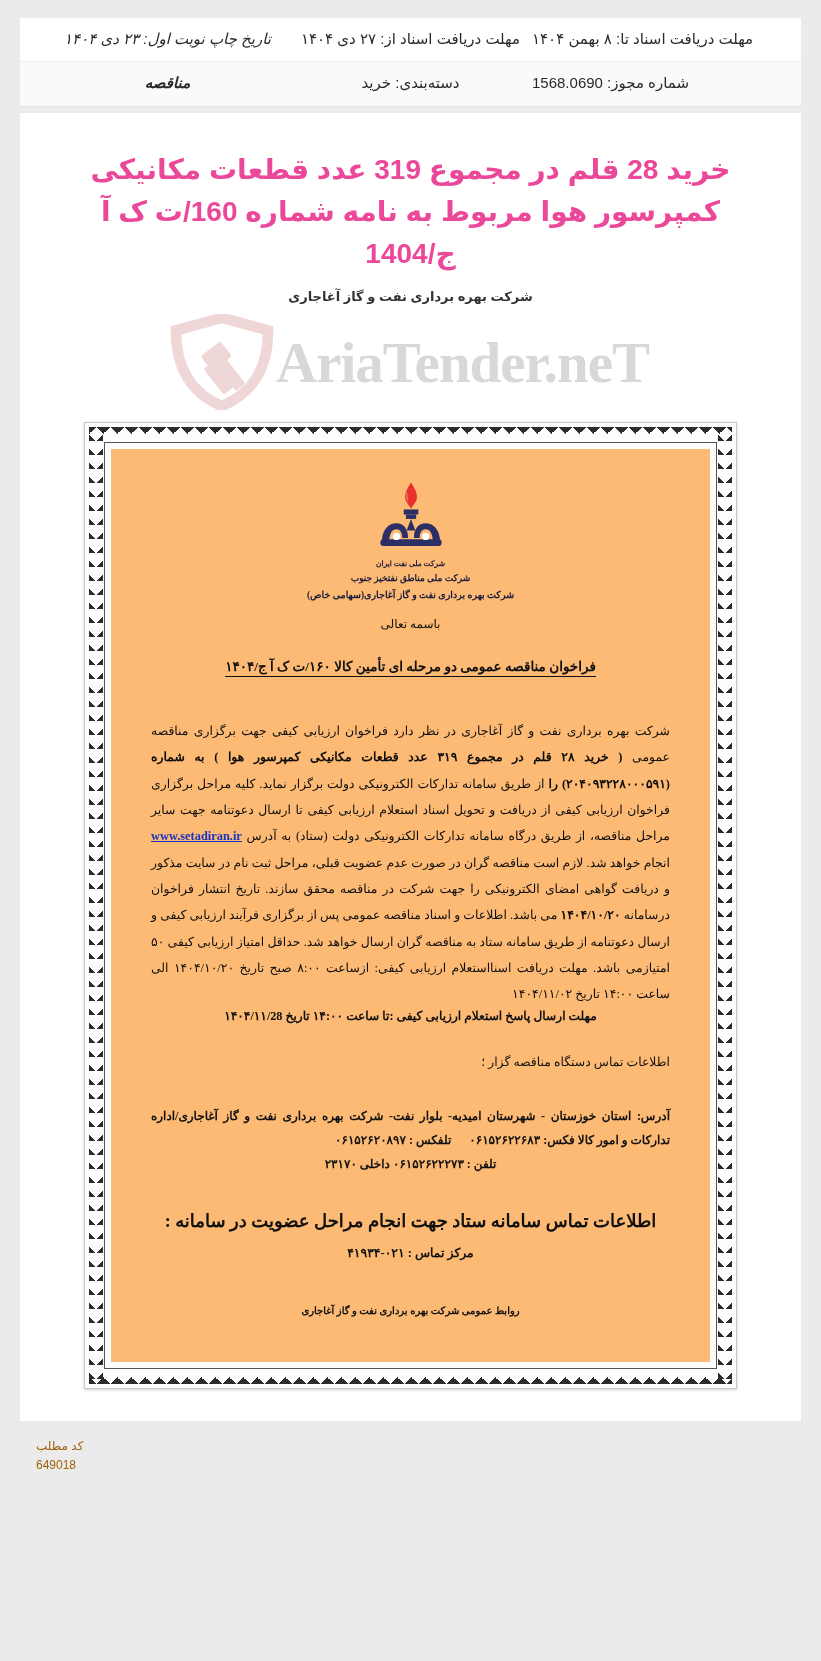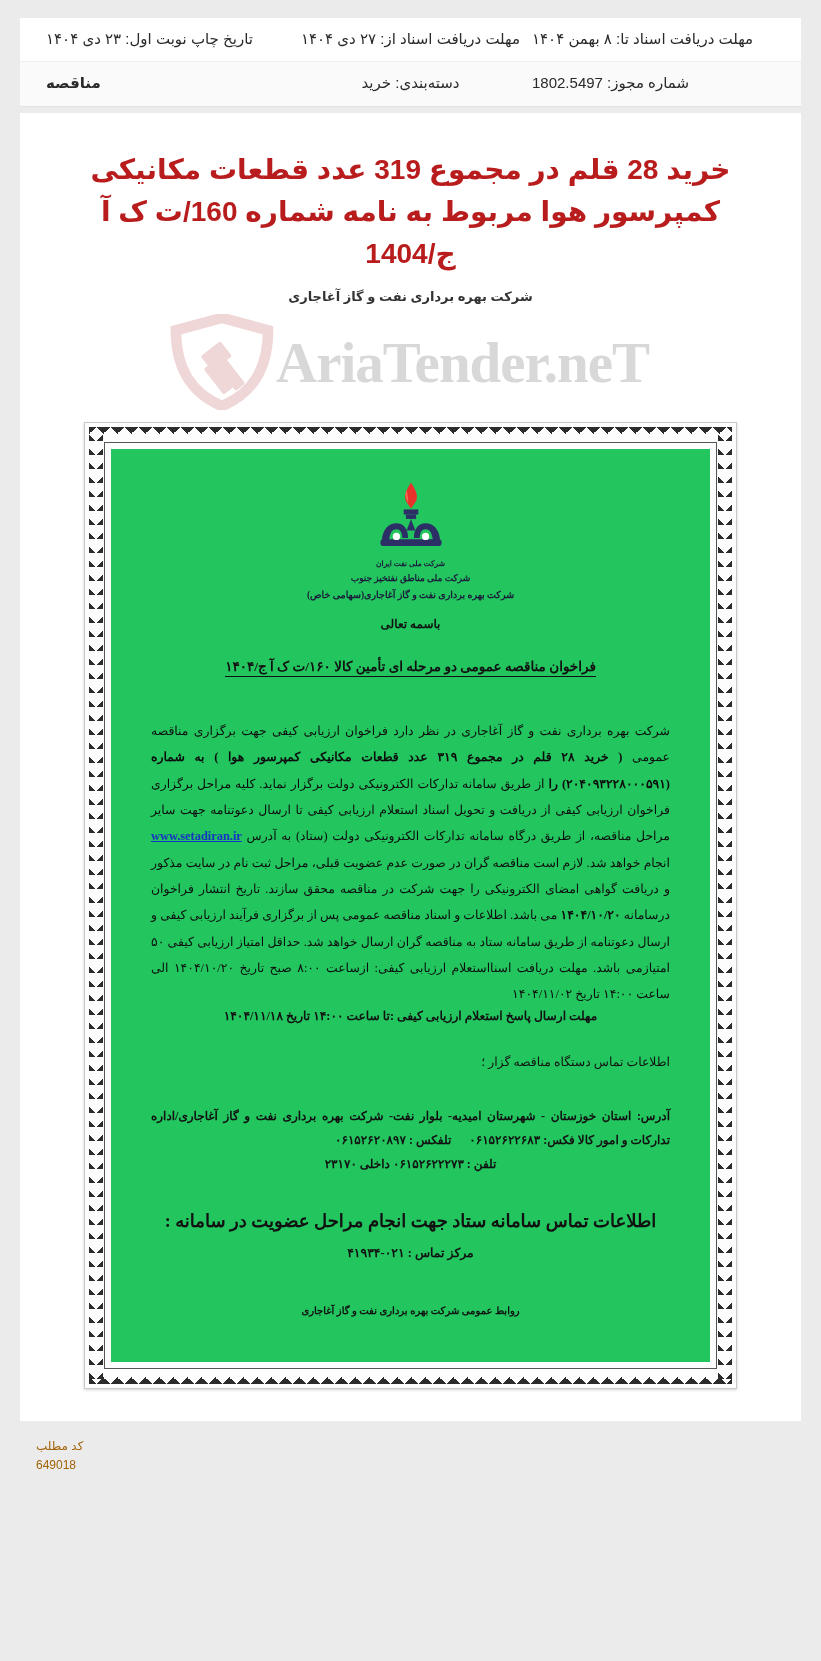--- a/index.html
+++ b/index.html
@@ -34,38 +34,38 @@
   .meta-row.r1 { background: #ffffff; padding: 12px 26px 13px; }
   .meta-row.r2 { background: #fafafa; padding: 12px 26px 14px; border-top: 1px solid #efefef; }
   .meta-cell {
     flex: 1 1 0;
     text-align: center;
     font-size: 15px;
     color: #2a2a2a;
     white-space: nowrap;
     direction: rtl;
   }
-  .meta-cell.first { text-align: left; }
+  .meta-cell.first { text-align: center; font-style: italic; }
   .meta-cell.last  { text-align: left; }
   .meta-cell.bold  { font-weight: bold; }
 
   
   .main-card {
     background: #ffffff;
     margin: 6px 20px 0;
     padding: 30px 34px 14px;
     position: relative;
     overflow: hidden;
   }
 
   .title {
     font-size: 28px;
     line-height: 1.5;
     font-weight: bold;
-    color: #b91c1c;
+    color: #ec4899;
     text-align: center;
     direction: rtl;
     padding: 6px 10px 2px;
   }
   .subtitle {
     margin-top: 12px;
     font-size: 13px;
     font-weight: bold;
     color: #333;
     text-align: center;
@@ -135,21 +135,21 @@
   }
   .zz-left { left: 0; }
   .zz-right { right: 0; transform: scaleX(-1); }
   .zz-inner-line {
     position: absolute;
     inset: 15px;
     border: 1px solid #555;
   }
 
   .doc-sheet {
-    background: #22c55e;
+    background: #fdba74;
     margin: 17px;
     padding: 22px 40px 26px;
     direction: rtl;
     color: #111;
     font-family: "Liberation Serif", "DejaVu Serif", serif;
     position: relative;
   }
 
   
   .logo-block { text-align: center; margin-top: 10px; }
@@ -164,21 +164,21 @@
     direction: rtl;
     letter-spacing: .2px;
   }
   .org-line.l1 { font-size: 7.5px; }
   .org-line.l2 { font-size: 9px; }
   .org-line.l3 { font-size: 9.5px; margin-top: 1px; }
 
   .basmala {
     text-align: center;
     font-size: 12px;
-    font-weight: bold;
+    font-weight: normal;
     margin-top: 14px;
     color: #111;
   }
 
   .doc-heading {
     text-align: center;
     font-size: 13.5px;
     font-weight: bold;
     margin-top: 26px;
     padding-bottom: 3px;
@@ -269,21 +269,21 @@
 
 <div class="page">
 
   <div class="meta-card">
     <div class="meta-row r1">
       <div class="meta-cell last">مهلت دریافت اسناد تا: ۸ بهمن ۱۴۰۴</div>
       <div class="meta-cell">مهلت دریافت اسناد از: ۲۷ دی ۱۴۰۴</div>
       <div class="meta-cell first">تاریخ چاپ نوبت اول: ۲۳ دی ۱۴۰۴</div>
     </div>
     <div class="meta-row r2">
-      <div class="meta-cell last">شماره مجوز: 1802.5497</div>
+      <div class="meta-cell last">شماره مجوز: 1568.0690</div>
       <div class="meta-cell">دسته‌بندی: خرید</div>
       <div class="meta-cell first bold">مناقصه</div>
     </div>
   </div>
 
   <div class="main-card">
 
     <h1 class="title">خرید 28 قلم در مجموع 319 عدد قطعات مکانیکی کمپرسور هوا مربوط به نامه شماره 160/ت ک آ ج/1404</h1>
     <div class="subtitle">شرکت بهره برداری نفت و گاز آغاجاری</div>
 
@@ -342,21 +342,21 @@
             <span>شرکت بهره برداری نفت و گاز آغاجاری در نظر دارد فراخوان ارزیابی کیفی جهت برگزاری مناقصه عمومی</span>
             <span class="b">( خرید ۲۸ قلم در مجموع ۳۱۹ عدد قطعات مکانیکی کمپرسور هوا )</span>
             <span class="b">به شماره (۲۰۴۰۹۳۲۲۸۰۰۰۵۹۱) را</span>
             <span>از طریق سامانه تدارکات الکترونیکی دولت برگزار نماید. کلیه مراحل برگزاری فراخوان ارزیابی کیفی از دریافت و تحویل اسناد استعلام ارزیابی کیفی تا ارسال دعوتنامه جهت سایر مراحل مناقصه، از طریق درگاه سامانه تدارکات الکترونیکی دولت (ستاد) به آدرس</span>
             <a class="link" href="#">www.setadiran.ir</a>
             <span>انجام خواهد شد. لازم است مناقصه گران در صورت عدم عضویت قبلی، مراحل ثبت نام در سایت مذکور و دریافت گواهی امضای الکترونیکی را جهت شرکت در مناقصه محقق سازند. تاریخ انتشار فراخوان درسامانه</span>
             <span class="b">۱۴۰۴/۱۰/۲۰</span>
             <span>می باشد. اطلاعات و اسناد مناقصه عمومی پس از برگزاری فرآیند ارزیابی کیفی و ارسال دعوتنامه از طریق سامانه ستاد به مناقصه گران ارسال خواهد شد. حداقل امتیاز ارزیابی کیفی ۵۰ امتیازمی باشد. مهلت دریافت اسنااستعلام ارزیابی کیفی: ازساعت ۸:۰۰ صبح تاریخ ۱۴۰۴/۱۰/۲۰ الی ساعت ۱۴:۰۰ تاریخ ۱۴۰۴/۱۱/۰۲</span>
           </p>
 
-          <div class="dates-line2">مهلت ارسال پاسخ استعلام ارزیابی کیفی :تا ساعت ۱۴:۰۰ تاریخ ۱۴۰۴/۱۱/۱۸</div>
+          <div class="dates-line2">مهلت ارسال پاسخ استعلام ارزیابی کیفی :تا ساعت ۱۴:۰۰ تاریخ ۱۴۰۴/۱۱/28</div>
 
           <div class="contact-title">اطلاعات تماس دستگاه مناقصه گزار ؛</div>
 
           <div class="addr-block">
             <div class="addr-line">
               <span>آدرس: استان خوزستان - شهرستان امیدیه- بلوار نفت- شرکت بهره برداری نفت و گاز آغاجاری/اداره تدارکات و امور کالا فکس: ۰۶۱۵۲۶۲۲۶۸۳</span>
               &nbsp;&nbsp;&nbsp;&nbsp;
               <span>تلفکس : ۰۶۱۵۲۶۲۰۸۹۷</span>
             </div>
             <div class="addr-line c">تلفن : ۰۶۱۵۲۶۲۲۲۷۳ داخلی ۲۳۱۷۰</div>

